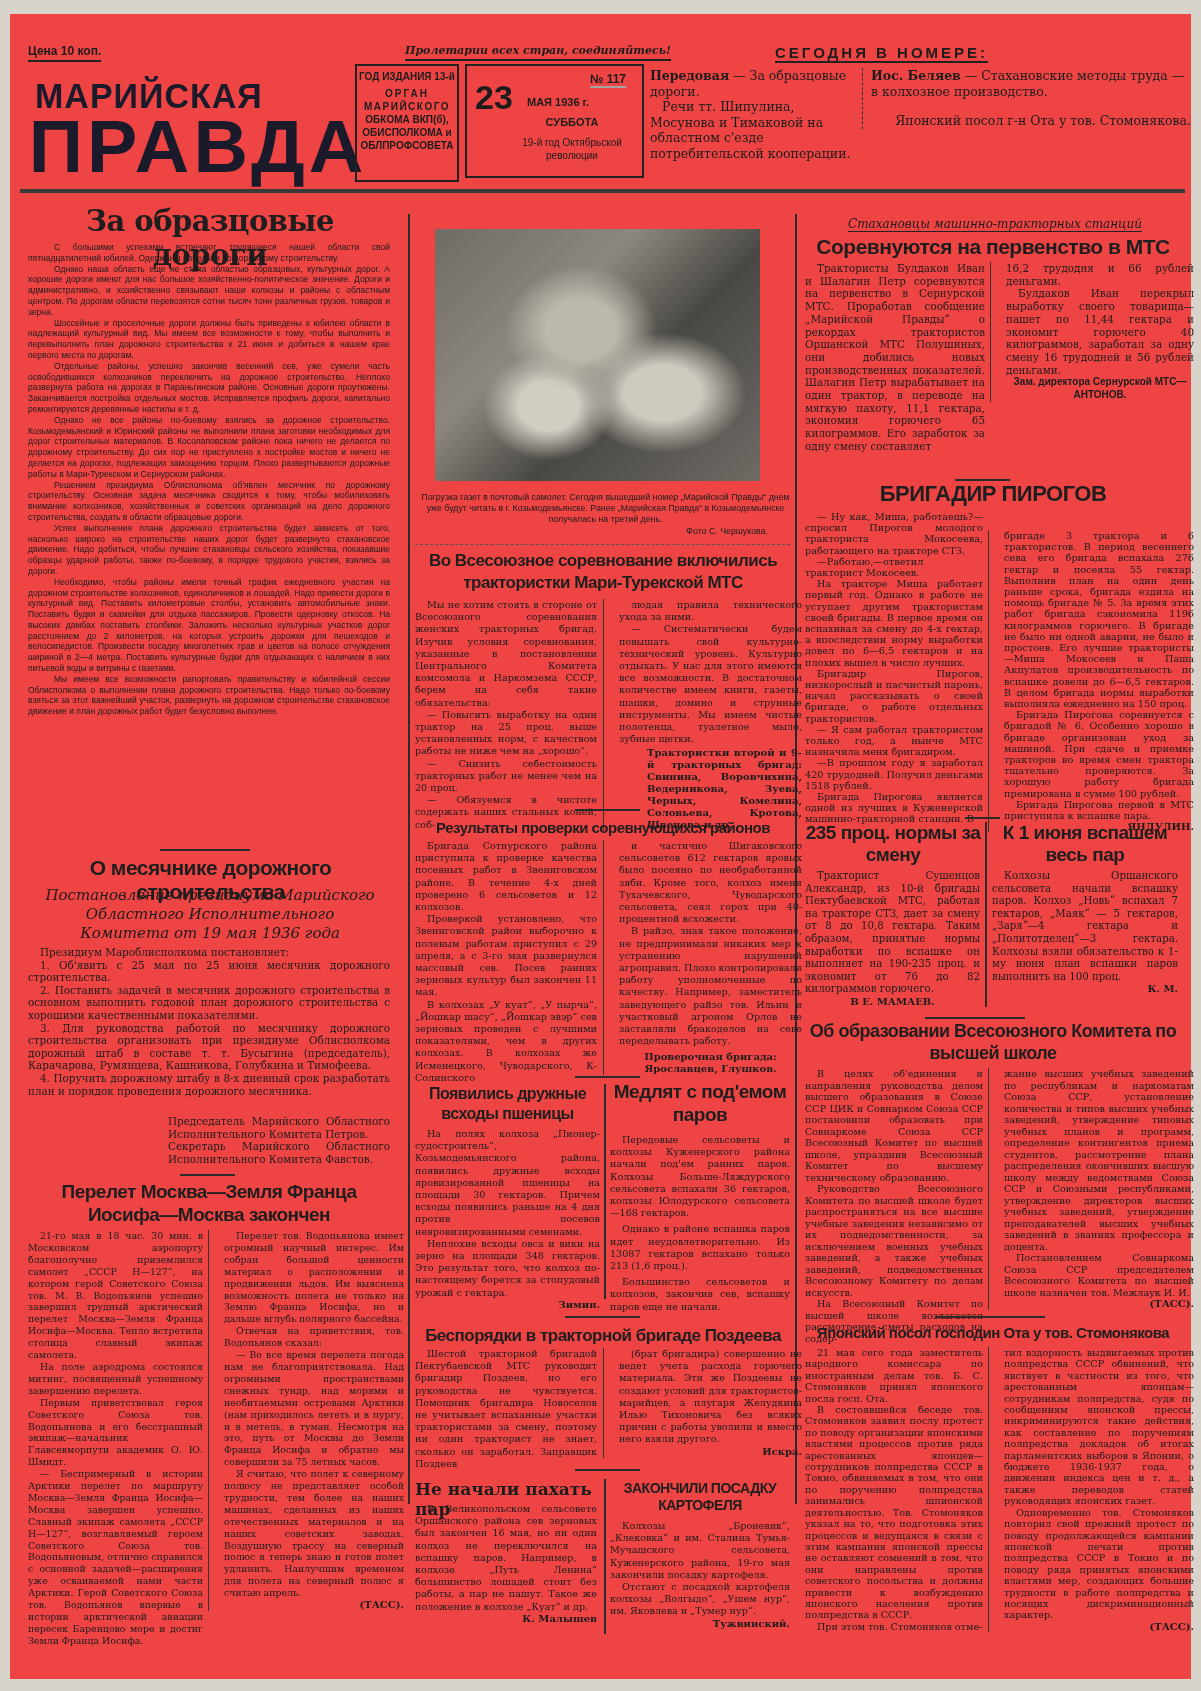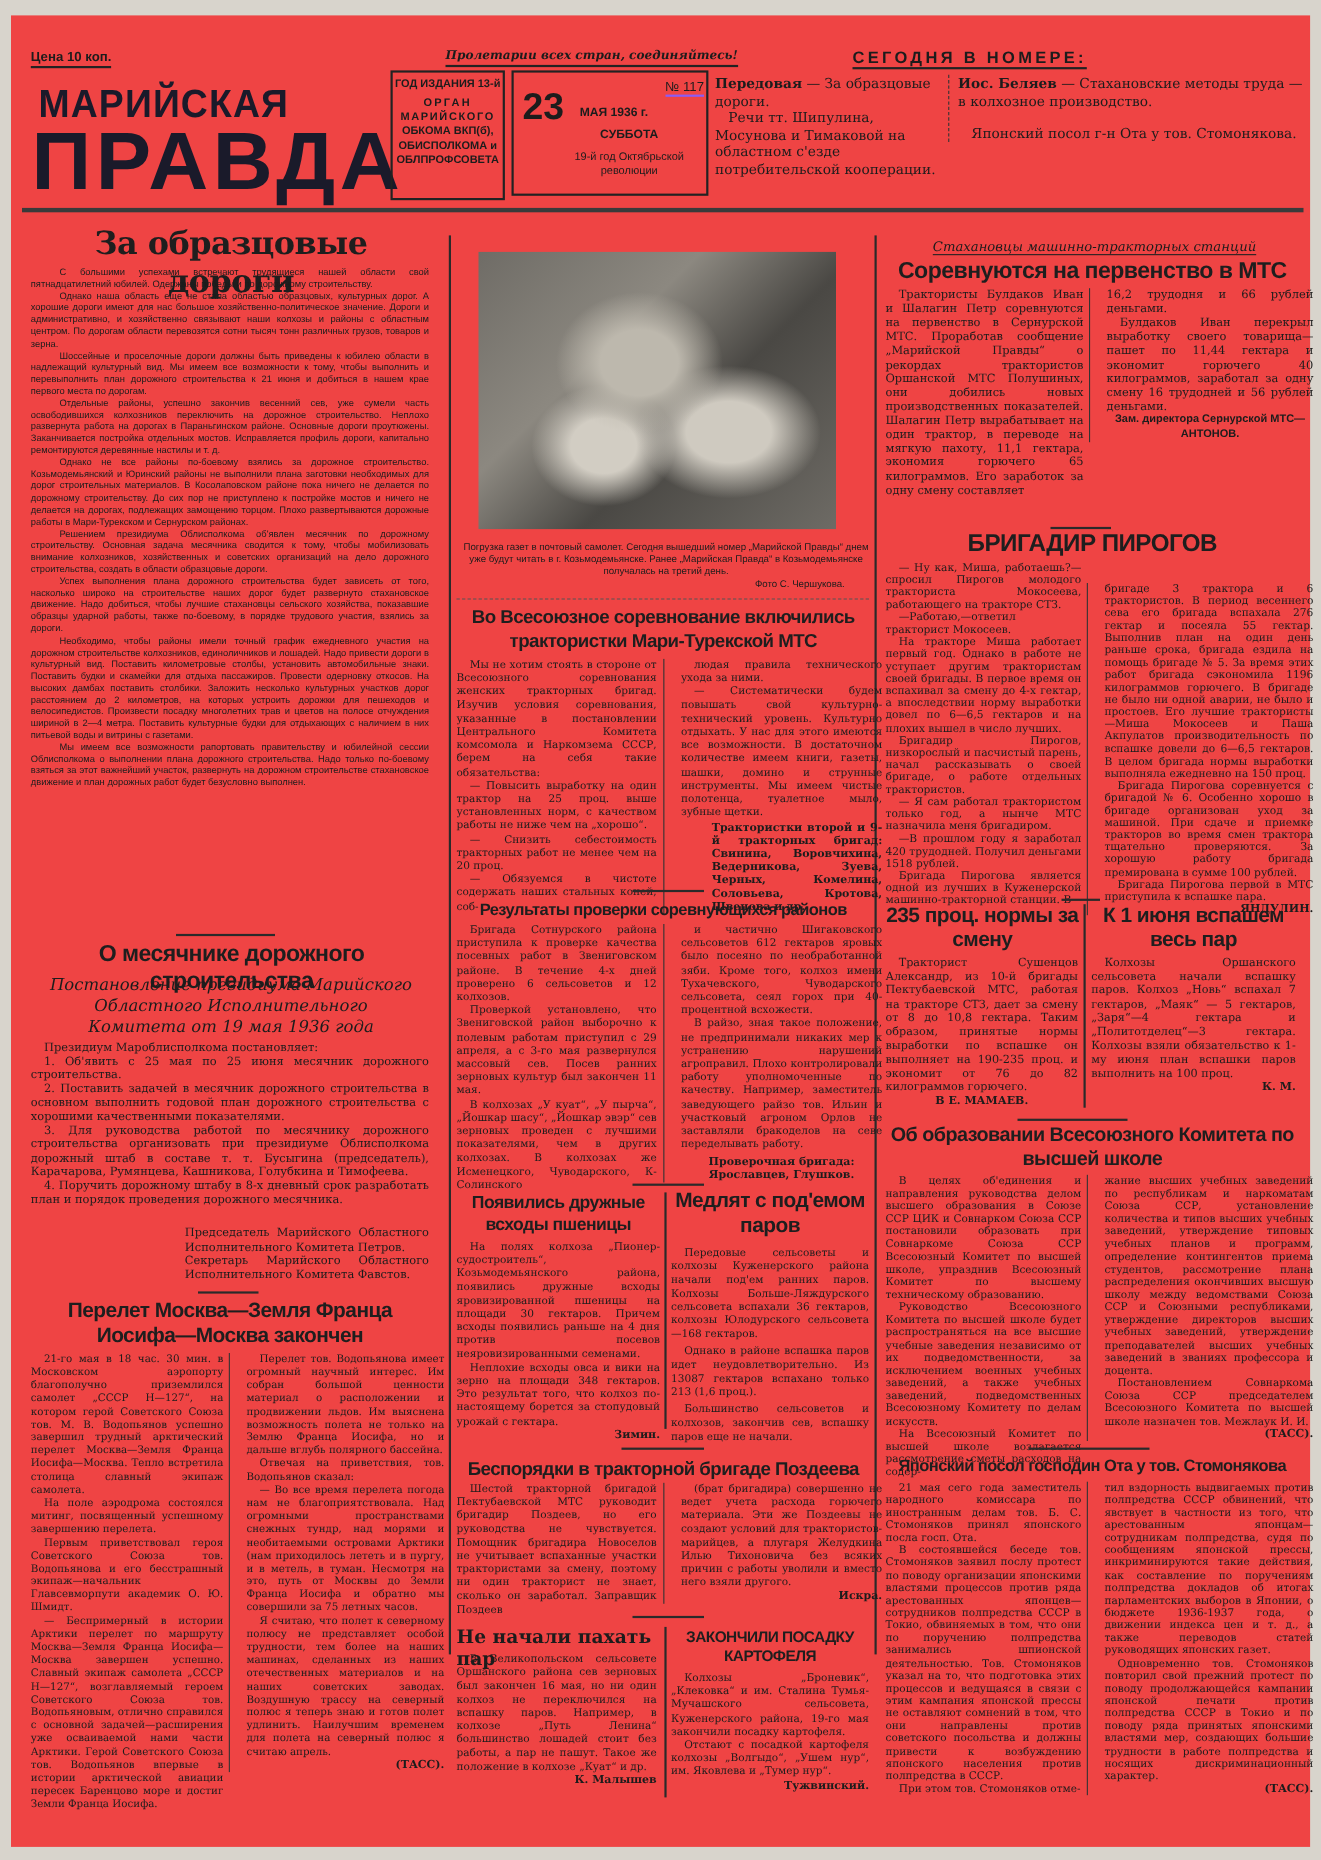--- a/index.html
+++ b/index.html
@@ -40,34 +40,34 @@
     <div style="margin-bottom:4px;">ГОД ИЗДАНИЯ 13-й</div>
     <div style="letter-spacing:2px;">ОРГАН</div>
     <div style="letter-spacing:1.5px;">МАРИЙСКОГО</div>
     <div>ОБКОМА ВКП(б),</div>
     <div>ОБИСПОЛКОМА и</div>
     <div>ОБЛПРОФСОВЕТА</div>
   </div>
 
   <div class="abs sans" style="left:455px;top:50px;width:175px;height:110px;border:2px solid #222;">
     <div class="abs" style="left:8px;top:12px;font-size:34px;font-weight:bold;">23</div>
-    <div class="abs" style="right:2px;top:6px;font-size:12px;font-weight:normal;border-bottom:2px solid #8b5cf6;">№ 117</div>
+    <div class="abs" style="right:16px;top:6px;font-size:12px;font-weight:bold;border-bottom:2px solid #a3a3a3;">№ 117</div>
     <div class="abs" style="left:60px;top:30px;font-size:11px;font-weight:bold;">МАЯ 1936 г.</div>
     <div class="abs center" style="left:50px;width:110px;top:50px;font-size:11px;font-weight:bold;">СУББОТА</div>
     <div class="abs center" style="left:40px;width:130px;top:70px;font-size:10px;font-weight:normal;line-height:13px;">19-й год Октябрьской революции</div>
   </div>
 
   <div class="abs sans" style="left:765px;top:30px;font-size:15px;font-weight:bold;letter-spacing:3px;border-bottom:2px solid #222;">СЕГОДНЯ В НОМЕРЕ:</div>
   <div class="abs" style="left:640px;top:54px;width:205px;font-size:12.5px;line-height:15.5px;">
     <div><b>Передовая</b><span> — За образцовые дороги.</span></div>
     <div style="text-indent:12px;">Речи тт. Шипулина, Мосунова и Тимаковой на областном с'езде потребительской кооперации.</div>
   </div>
   <div class="abs" style="left:852px;top:54px;width:320px;font-size:12.5px;line-height:15.5px;border-left:1.5px dashed #333;padding-left:8px;">
     <div><b>Иос. Беляев</b><span> — Стахановские методы труда — в колхозное производство.</span></div>
-    <div style="text-indent:12px;margin-top:14px;">Японский посол г-н Ота у тов. Стомонякова.</div>
+    <div style="text-indent:12px;margin-top:14px;text-align:right;">Японский посол г-н Ота у тов. Стомонякова.</div>
   </div>
 
   <div class="hrule" style="left:10px;top:175px;width:1165px;height:4px;background:#3a3a3a;"></div>
 
   <div class="abs head" style="left:20px;top:190px;width:360px;font-family:'DejaVu Serif','Liberation Serif',serif;font-size:29px;">За образцовые дороги</div>
   <div class="abs txt sans" style="left:18px;top:228px;width:362px;font-size:8.5px;line-height:10.8px;">
     <p>С большими успехами встречают трудящиеся нашей области свой пятнадцатилетний юбилей. Одержаны победы и по дорожному строительству.</p>
     <p>Однако наша область еще не стала областью образцовых, культурных дорог. А хорошие дороги имеют для нас большое хозяйственно-политическое значение. Дороги и административно, и хозяйственно связывают наши колхозы и районы с областным центром. По дорогам области перевозятся сотни тысяч тонн различных грузов, товаров и зерна.</p>
     <p>Шоссейные и проселочные дороги должны быть приведены к юбилею области в надлежащий культурный вид. Мы имеем все возможности к тому, чтобы выполнить и перевыполнить план дорожного строительства к 21 июня и добиться в нашем крае первого места по дорогам.</p>
     <p>Отдельные районы, успешно закончив весенний сев, уже сумели часть освободившихся колхозников переключить на дорожное строительство. Неплохо развернута работа на дорогах в Параньгинском районе. Основные дороги проутюжены. Заканчивается постройка отдельных мостов. Исправляется профиль дороги, капитально ремонтируются деревянные настилы и т. д.</p>

